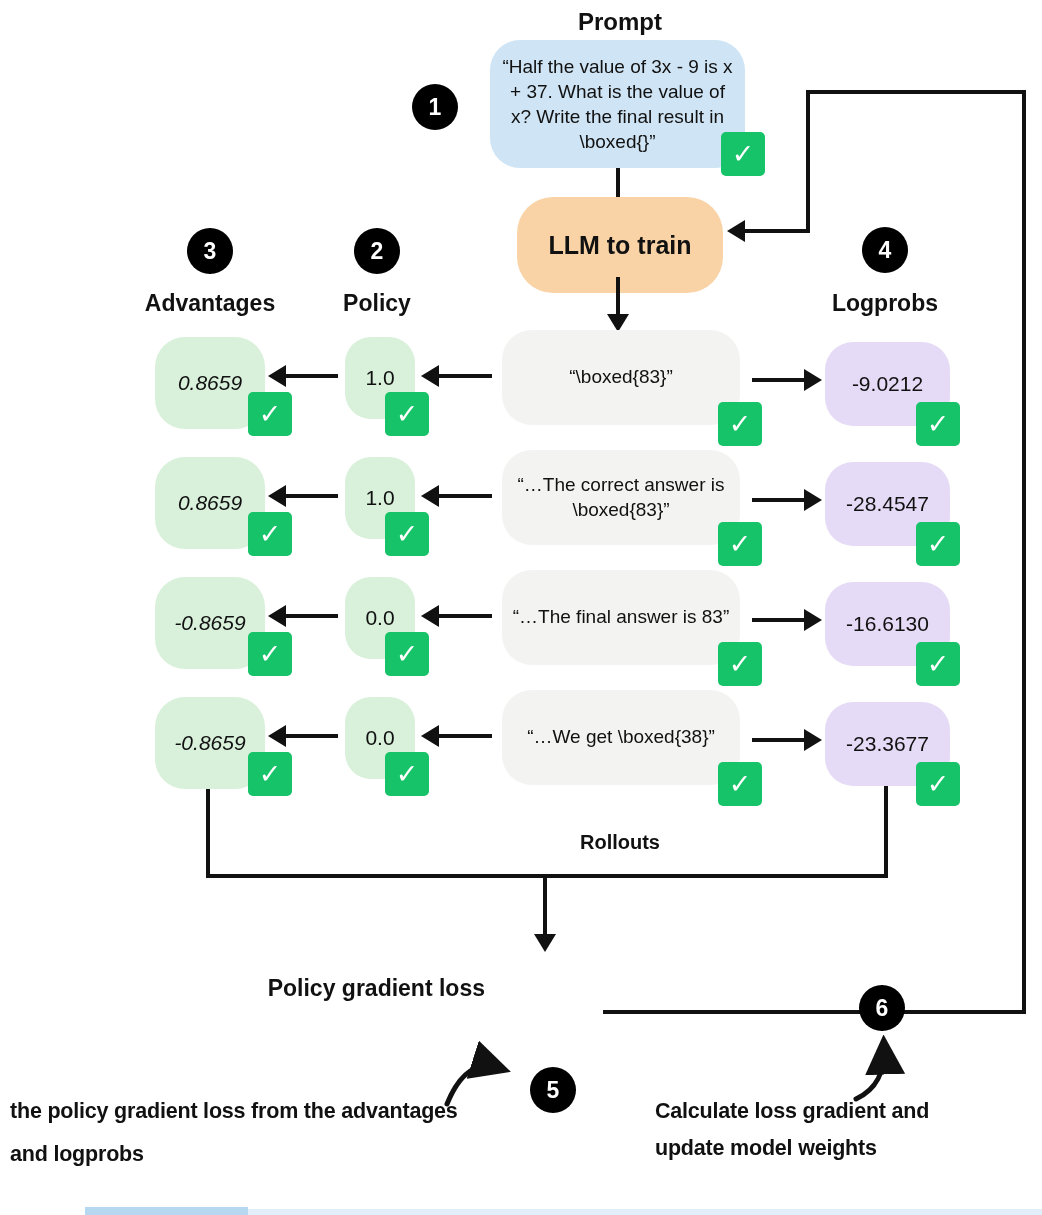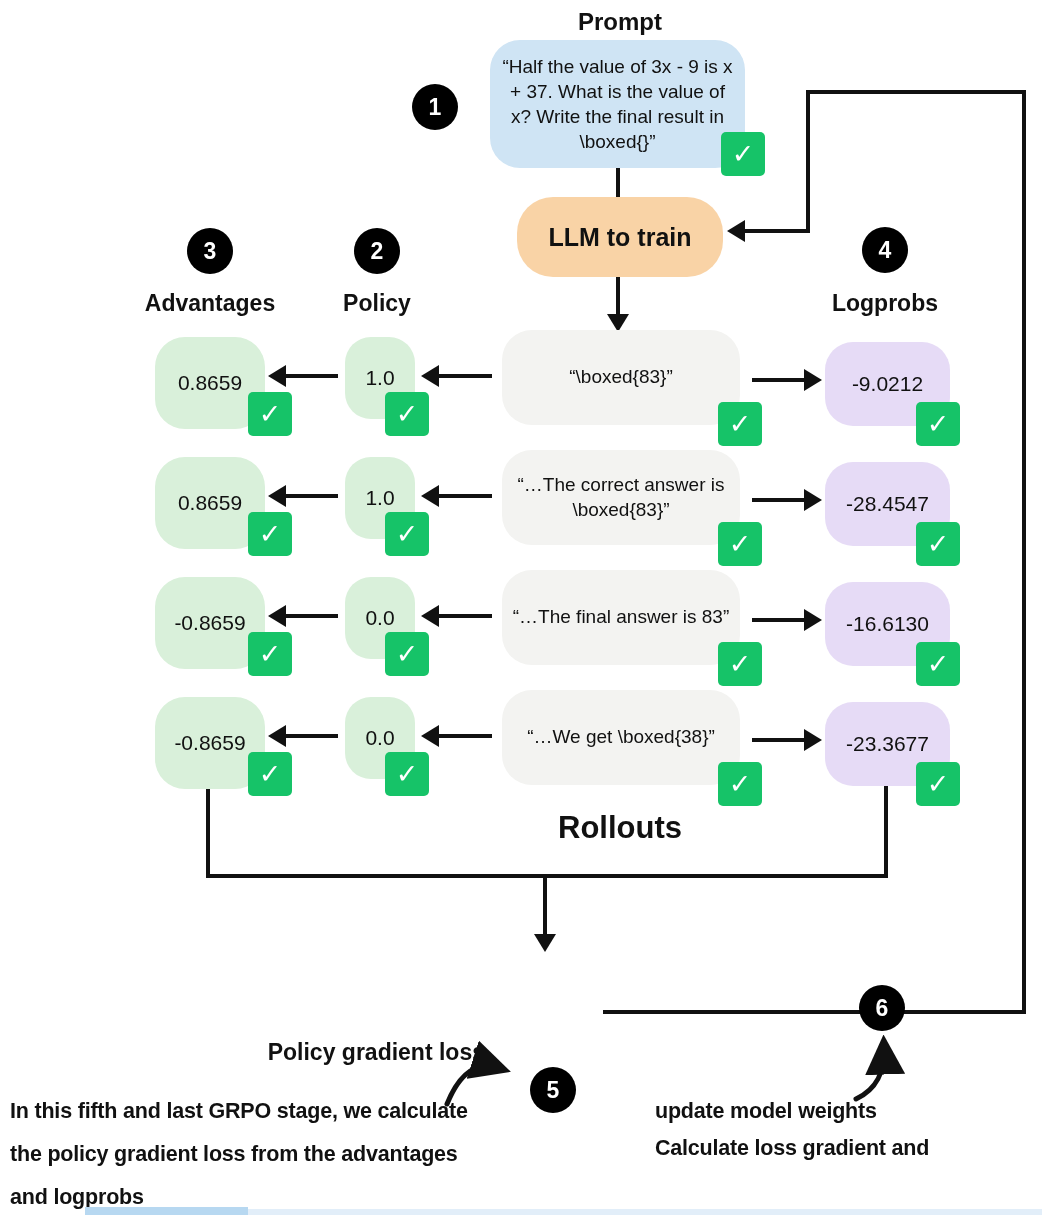--- a/index.html
+++ b/index.html
@@ -9,23 +9,23 @@
   }
   
   .hl{position:absolute;height:4px;background:#111;}
   .vl{position:absolute;width:4px;background:#111;}
   .ah-left{position:absolute;width:0;height:0;border-top:11px solid transparent;border-bottom:11px solid transparent;border-right:18px solid #111;}
   .ah-right{position:absolute;width:0;height:0;border-top:11px solid transparent;border-bottom:11px solid transparent;border-left:18px solid #111;}
   .ah-down{position:absolute;width:0;height:0;border-left:11px solid transparent;border-right:11px solid transparent;border-top:18px solid #111;}
   
   .bubble{position:absolute;display:flex;align-items:center;justify-content:center;text-align:center;}
   .prompt-box{left:490px;top:40px;width:255px;height:128px;border-radius:30px;background:#cfe4f4;font-size:19px;line-height:1.32;padding:0 8px;box-sizing:border-box;}
-  .llm-box{left:517px;top:197px;width:206px;height:80px;border-radius:36px;background:#f9d3a6;font-size:25px;font-weight:bold;}
+  .llm-box{left:517px;top:197px;width:206px;height:96px;border-radius:36px;background:#f9d3a6;font-size:25px;font-weight:bold;}
   .loss-box{left:497px;top:974px;width:106px;height:82px;border-radius:28px;background:#fac4be;font-size:21px;}
-  .advbox{left:155px;top:7px;width:110px;height:92px;border-radius:30px;background:#d9f0da;font-size:21px;}
+  .advbox{left:155px;top:7px;width:110px;height:92px;border-radius:30px;background:#d9f0da;font-size:21px;font-style:italic;}
   .rewbox{left:345px;top:7px;width:70px;height:82px;border-radius:26px;background:#d9f0da;font-size:21px;}
   .rollbox{left:502px;top:0;width:238px;height:95px;border-radius:30px;background:#f3f3f1;font-size:19px;line-height:1.3;padding:0 10px;box-sizing:border-box;}
   .logbox{left:825px;top:12px;width:125px;height:84px;border-radius:28px;background:#e6dbf6;font-size:21px;}
   
   .check{position:absolute;width:44px;height:44px;border-radius:5px;background:#16c368;display:flex;align-items:center;justify-content:center;color:#fff;font-size:27px;font-weight:bold;}
   
   .ncircle{position:absolute;width:46px;height:46px;border-radius:50%;background:#000;color:#fff;display:flex;align-items:center;justify-content:center;font-size:23px;font-weight:bold;}
   
   .h-label{position:absolute;font-weight:bold;font-size:23px;text-align:center;}
   .row{position:absolute;left:0;width:1042px;height:120px;}
@@ -161,48 +161,47 @@
         <span>✓</span>
       </div>
     <div class="hl" style="left:752px;top:48px;width:52px;"></div>
     <div class="ah-right" style="left:804px;top:39px;"></div>
     <div class="bubble logbox">-23.3677</div>
     <div class="check" style="left:916px;top:72px;">
         <span>✓</span>
       </div>
   </div>
 
-  <div class="h-label" style="left:540px;top:810px;width:160px;font-size:31px;">Rollouts</div>
+  <div class="h-label" style="left:540px;top:831px;width:160px;font-size:20px;">Rollouts</div>
 
   <div class="vl" style="left:206px;top:789px;height:89px;"></div>
   <div class="vl" style="left:884px;top:786px;height:92px;"></div>
   <div class="hl" style="left:206px;top:874px;width:682px;"></div>
   <div class="vl" style="left:543px;top:874px;height:60px;"></div>
   <div class="ah-down" style="left:534px;top:934px;"></div>
 
-  <div class="h-label" style="left:255px;top:1039px;width:230px;text-align:right;">Policy gradient loss</div>
+  <div class="h-label" style="left:255px;top:975px;width:230px;text-align:right;">Policy gradient loss</div>
   <div class="ncircle" style="left:530px;top:1067px;">5</div>
   <div class="ncircle" style="left:859px;top:985px;">6</div>
 
   <svg class="overlay" width="1042" height="1215" viewBox="0 0 1042 1215">
     <defs>
       <marker id="ah" markerWidth="8" markerHeight="8" refX="5.5" refY="4" orient="auto">
         <path d="M0,0 L8,4 L0,8 Z" fill="#111"></path>
       </marker>
     </defs>
     <path d="M447,1104 C460,1072 477,1061 499,1068" stroke="#111" stroke-width="5" fill="none" stroke-linecap="round" marker-end="url(#ah)"></path>
     <path d="M856,1099 C877,1089 885,1072 884,1047" stroke="#111" stroke-width="5" fill="none" stroke-linecap="round" marker-end="url(#ah)"></path>
   </svg>
 
   <div class="ann" style="left:10px;top:1090px;width:520px;">
-    <span style="display:block;">In this fifth and last GRPO stage, we calculate</span>
     <span style="display:block;">the policy gradient loss from the advantages</span>
     <span style="display:block;">and logprobs</span>
   </div>
   <div class="ann" style="left:655px;top:1093px;width:330px;line-height:37px;">
+    <span style="display:block;">Calculate loss gradient and</span>
     <span style="display:block;">update model weights</span>
-    <span style="display:block;">Calculate loss gradient and</span>
   </div>
 
   <div class="strip" style="left:85px;top:1207px;width:163px;height:8px;background:#b7d8f1;"></div>
   <div class="strip" style="left:248px;top:1209px;width:794px;height:6px;background:#e2eef9;"></div>
 
 </div>
 
 </body></html>

